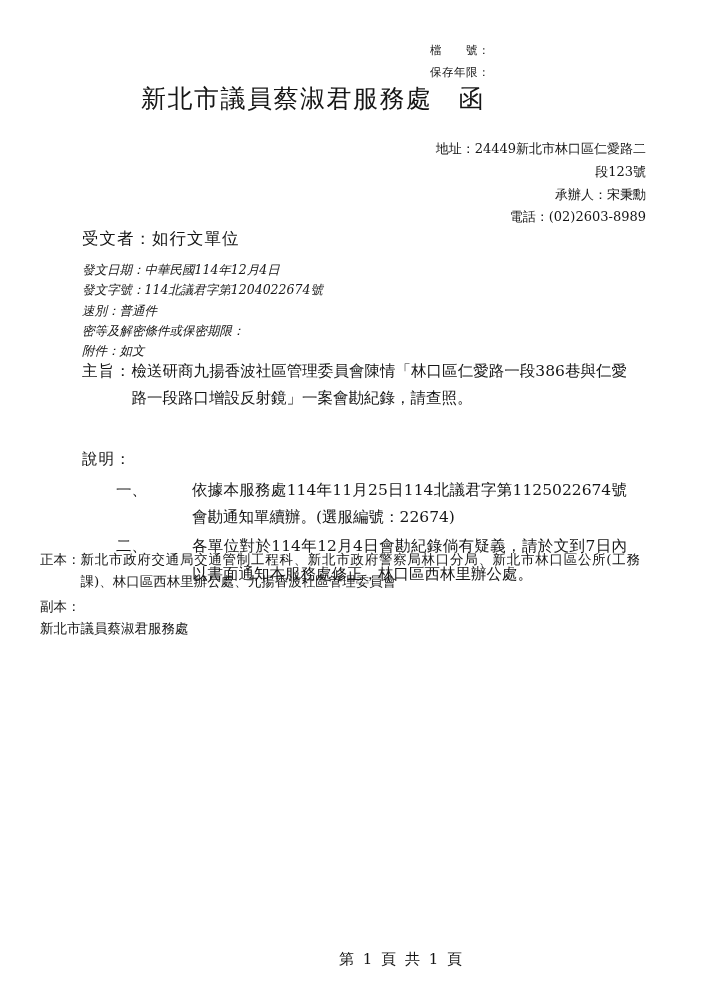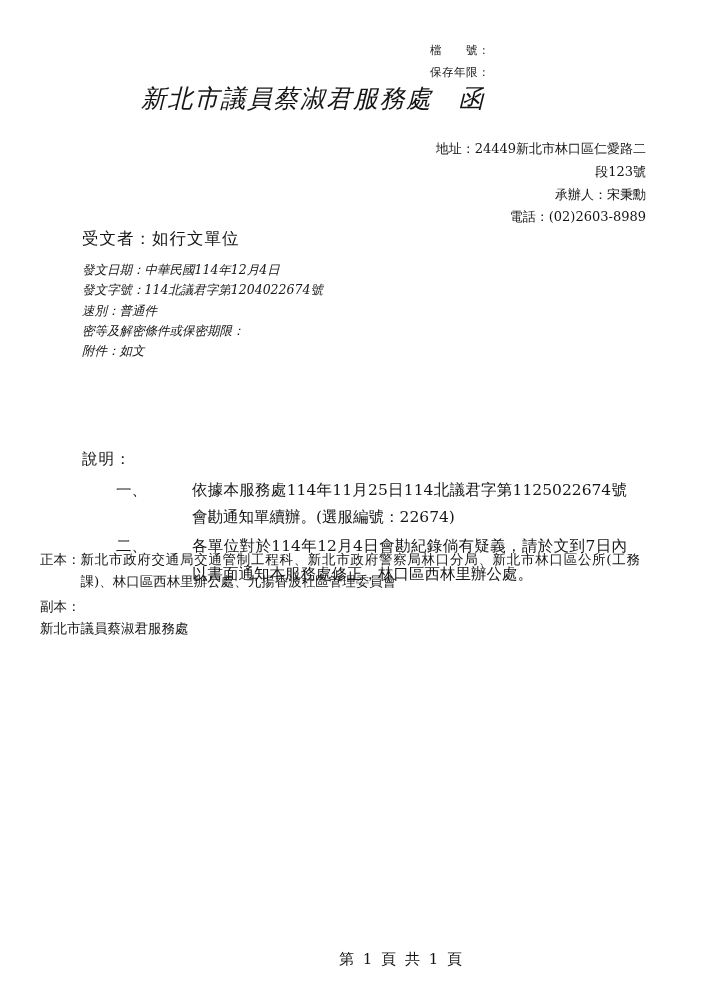--- a/index.html
+++ b/index.html
@@ -41,21 +41,20 @@
     position: absolute;
     top: 82px;
     left: 0;
     width: 626px;
     text-align: center;
     font-size: 25px;
     letter-spacing: 1.5px;
     font-family: "DejaVu Serif", "Liberation Serif", serif;
     font-weight: 500;
     white-space: nowrap;
-    font-style: italic;
   }
   .doc-title .gap {
     display: inline-block;
     width: 26px;
   }
 
   
   .contact {
     position: absolute;
     top: 138px;
@@ -204,20 +203,26 @@
   <div class="recipient">受文者：如行文單位</div>
 
   <div class="meta">
     <div>發文日期：中華民國114年12月4日</div>
     <div>發文字號：114北議君字第1204022674號</div>
     <div>速別：普通件</div>
     <div>密等及解密條件或保密期限：</div>
     <div>附件：如文</div>
   </div>
 
+  <div class="section sec-subject">
+    <div class="subject-wrap">
+      <div class="sec-head">主旨：</div>
+      <div class="subject-body">檢送研商九揚香波社區管理委員會陳情「林口區仁愛路一段386巷與仁愛路一段路口增設反射鏡」一案會勘紀錄，請查照。</div>
+    </div>
+  </div>
 
   <div class="section sec-desc">
     <div class="sec-head">說明：</div>
     <div class="desc-items">
       <div class="desc-item">
         <div class="desc-num">一、</div>
         <div class="desc-text">依據本服務處114年11月25日114北議君字第1125022674號會勘通知單續辦。(選服編號：22674)</div>
       </div>
       <div class="desc-item">
         <div class="desc-num">二、</div>

